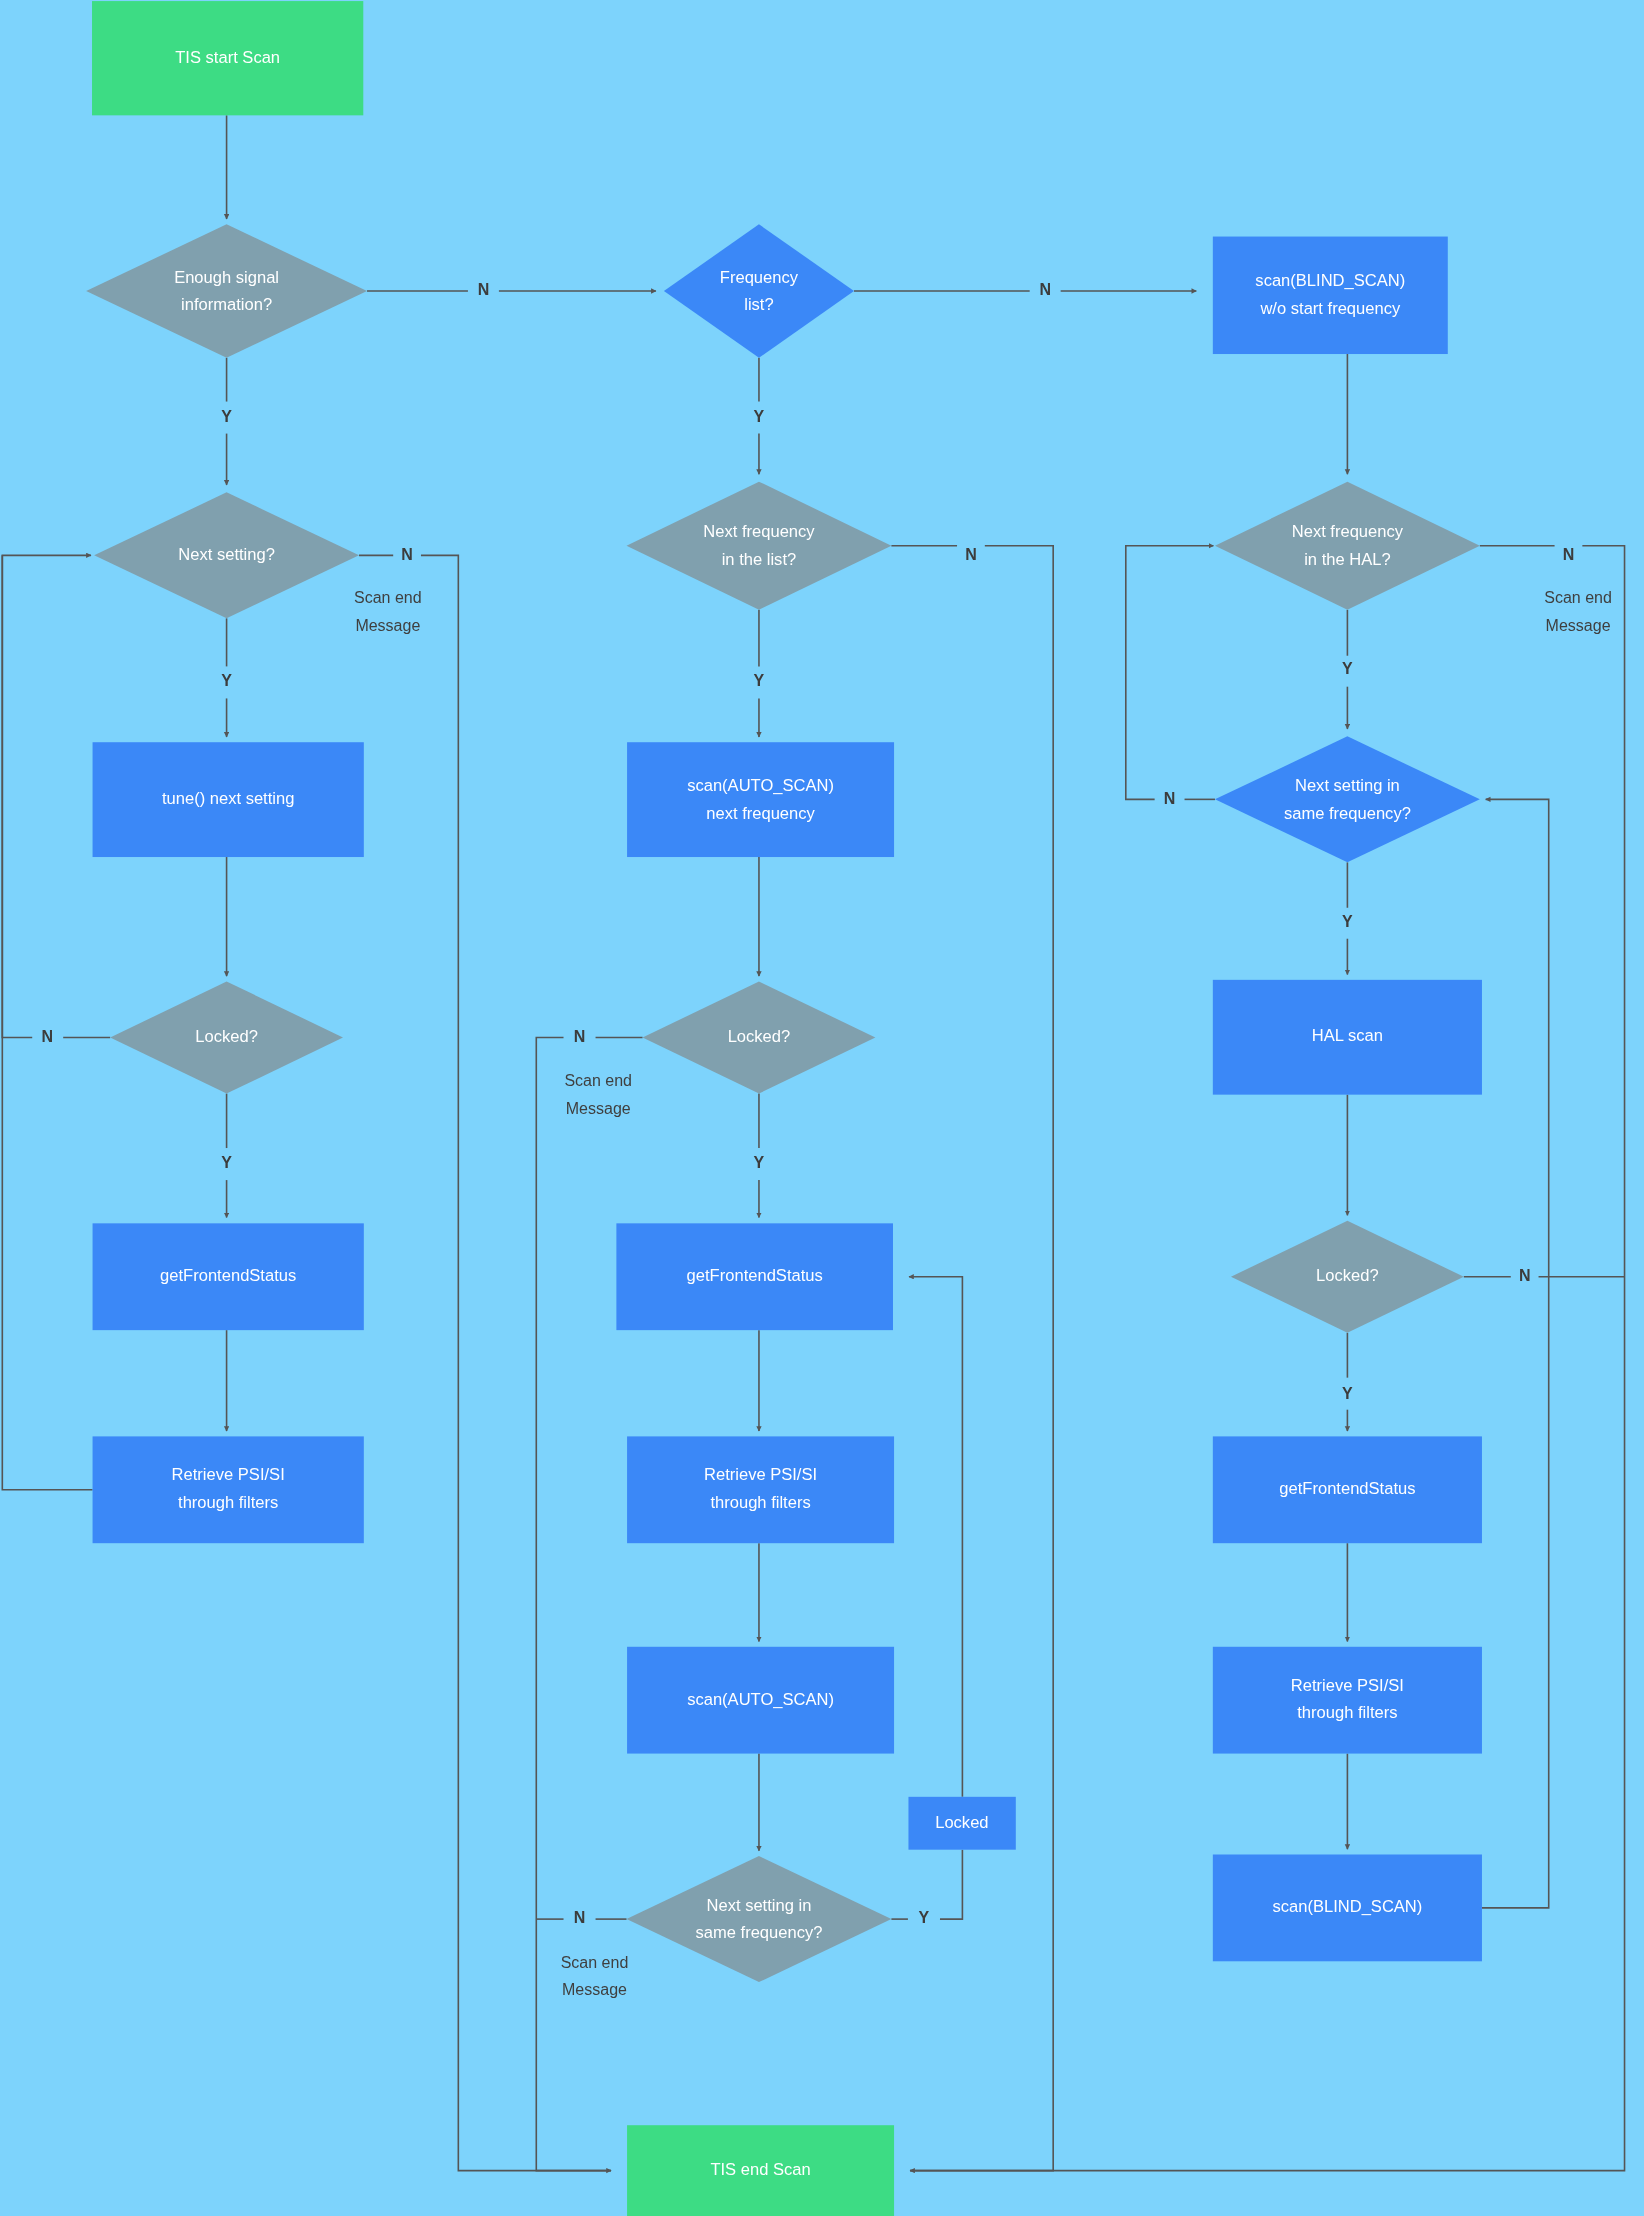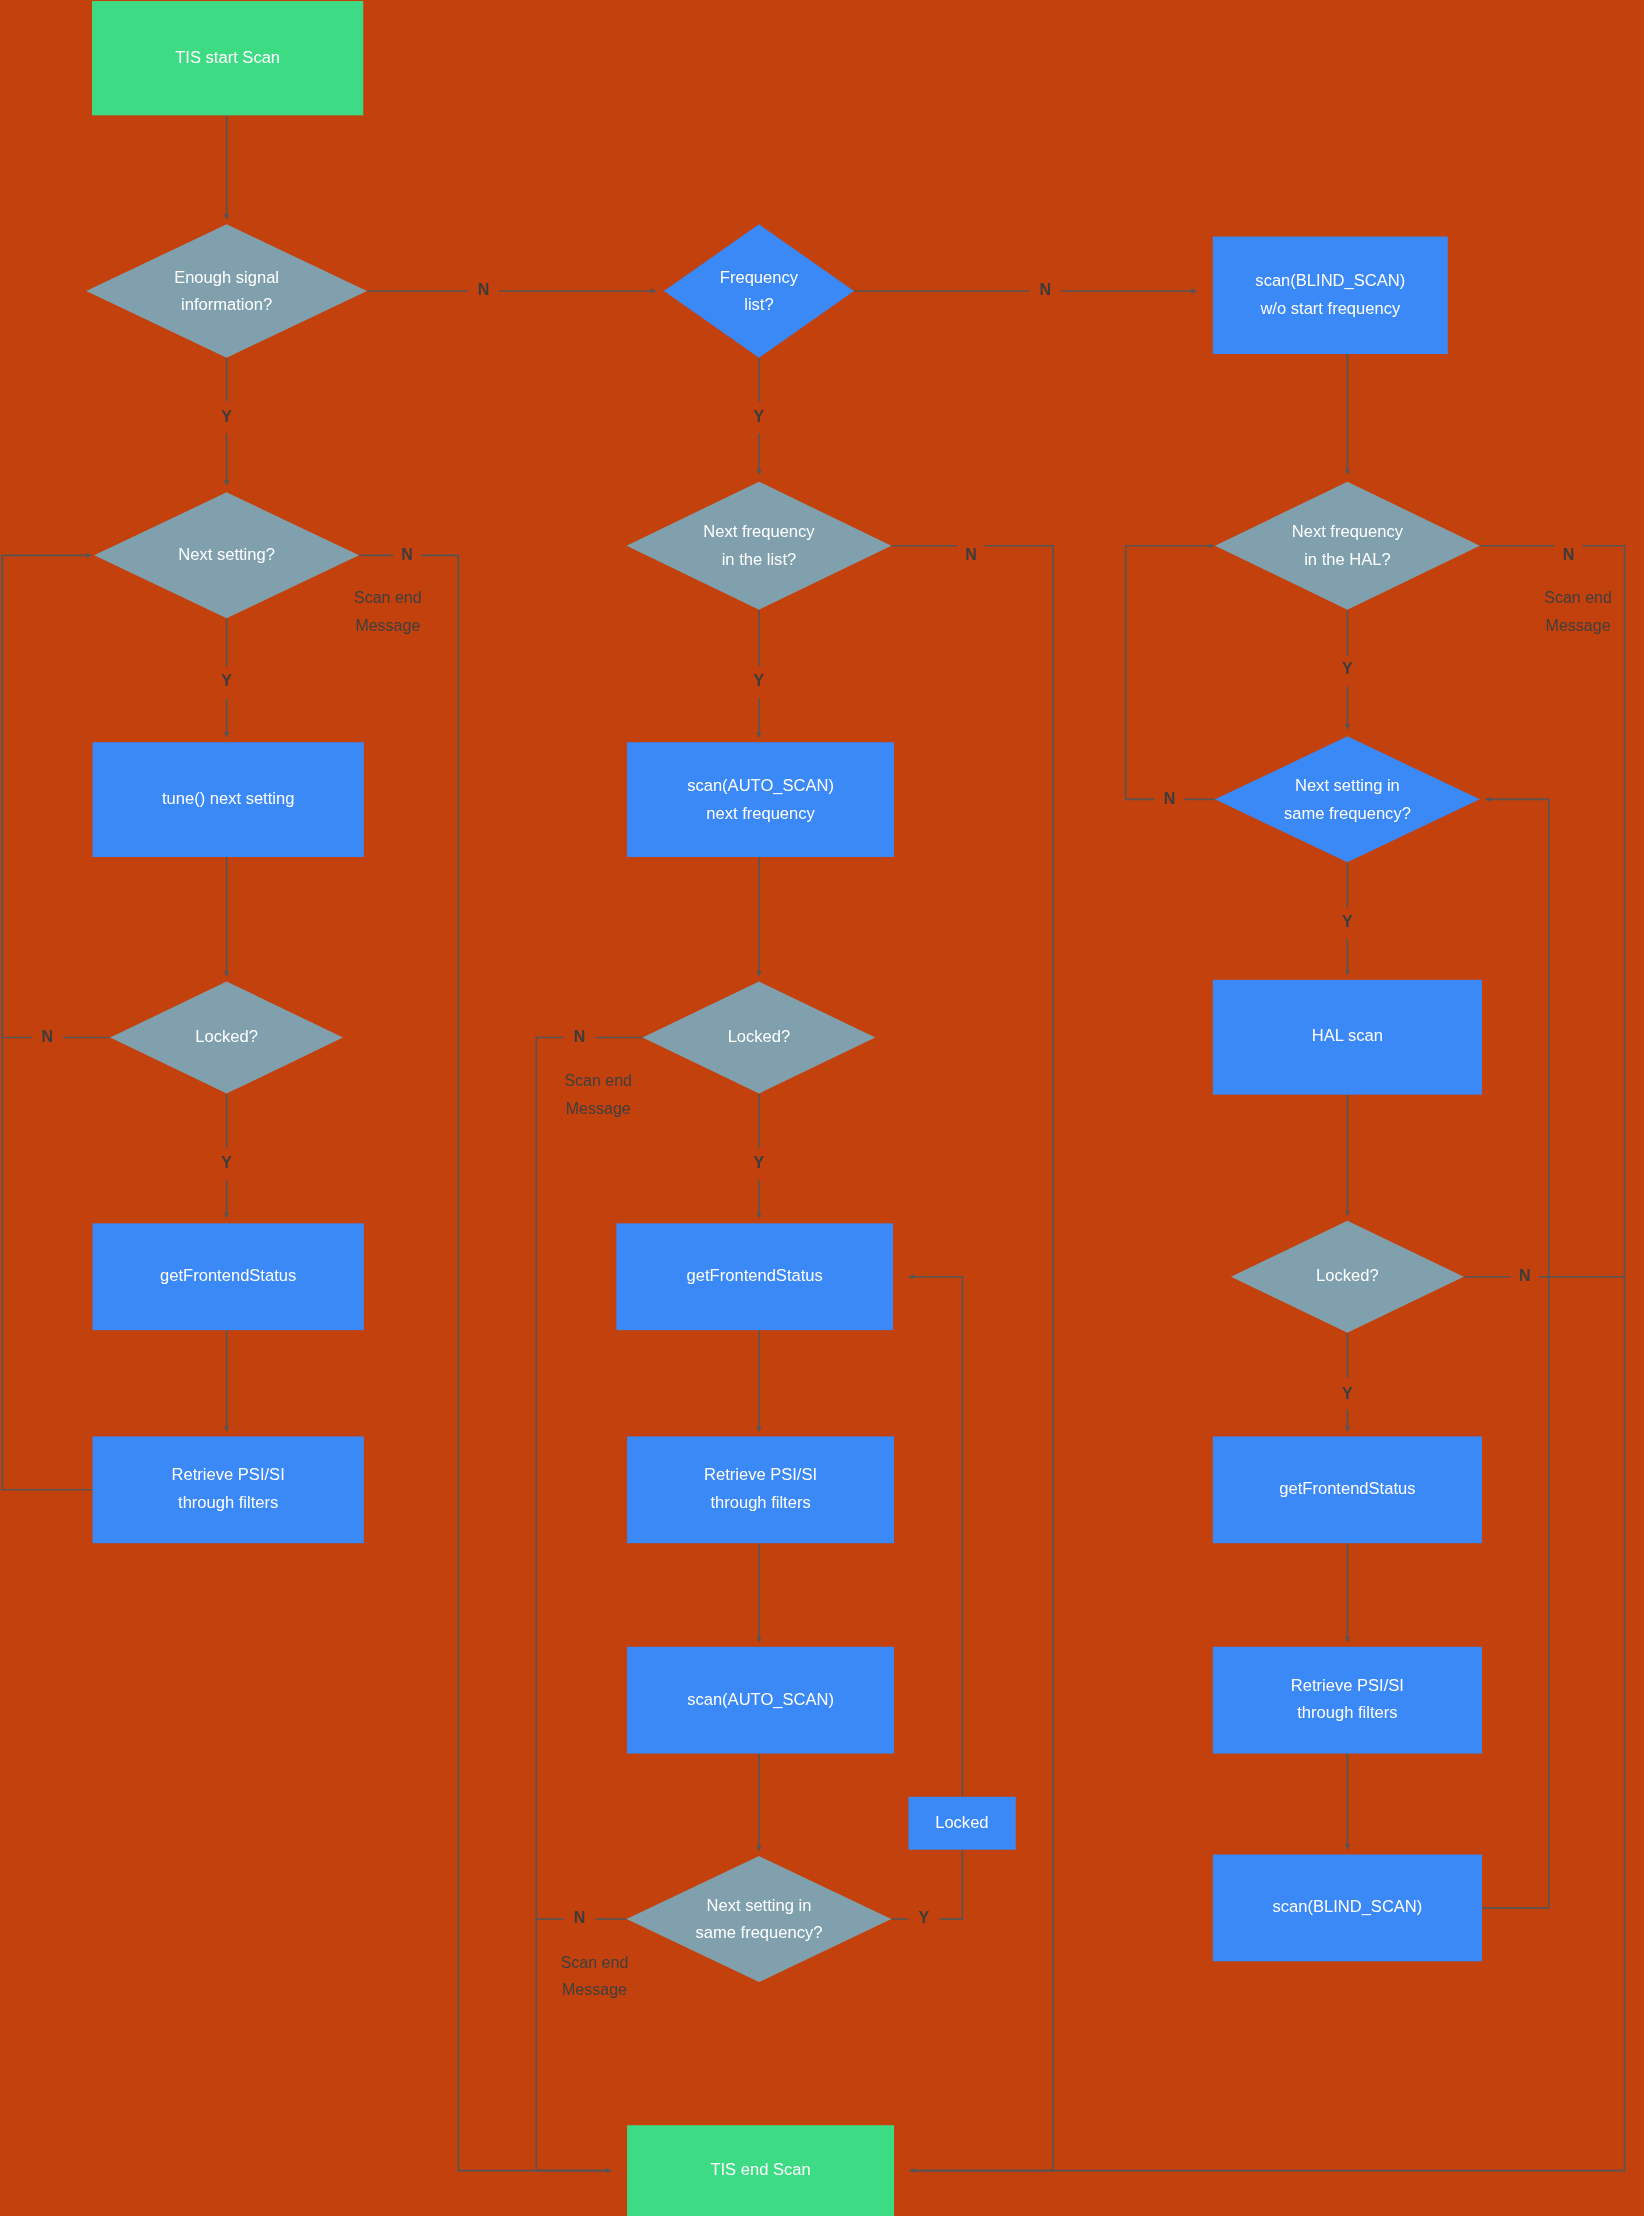--- a/index.html
+++ b/index.html
@@ -4,21 +4,21 @@
 <style>
   html, body {
     margin: 0;
     padding: 0;
     background: #000000;
   }
   #canvas-wrap {
     position: relative;
     width: 1645px;
     height: 2216px;
-    background: #c2410c;
+    background: #7dd3fc;
     overflow: hidden;
   }
   svg.flow {
     position: absolute;
     left: 0; top: 0;
     width: 1645px;
     height: 2216px;
     display: block;
   }
   .node-text {

